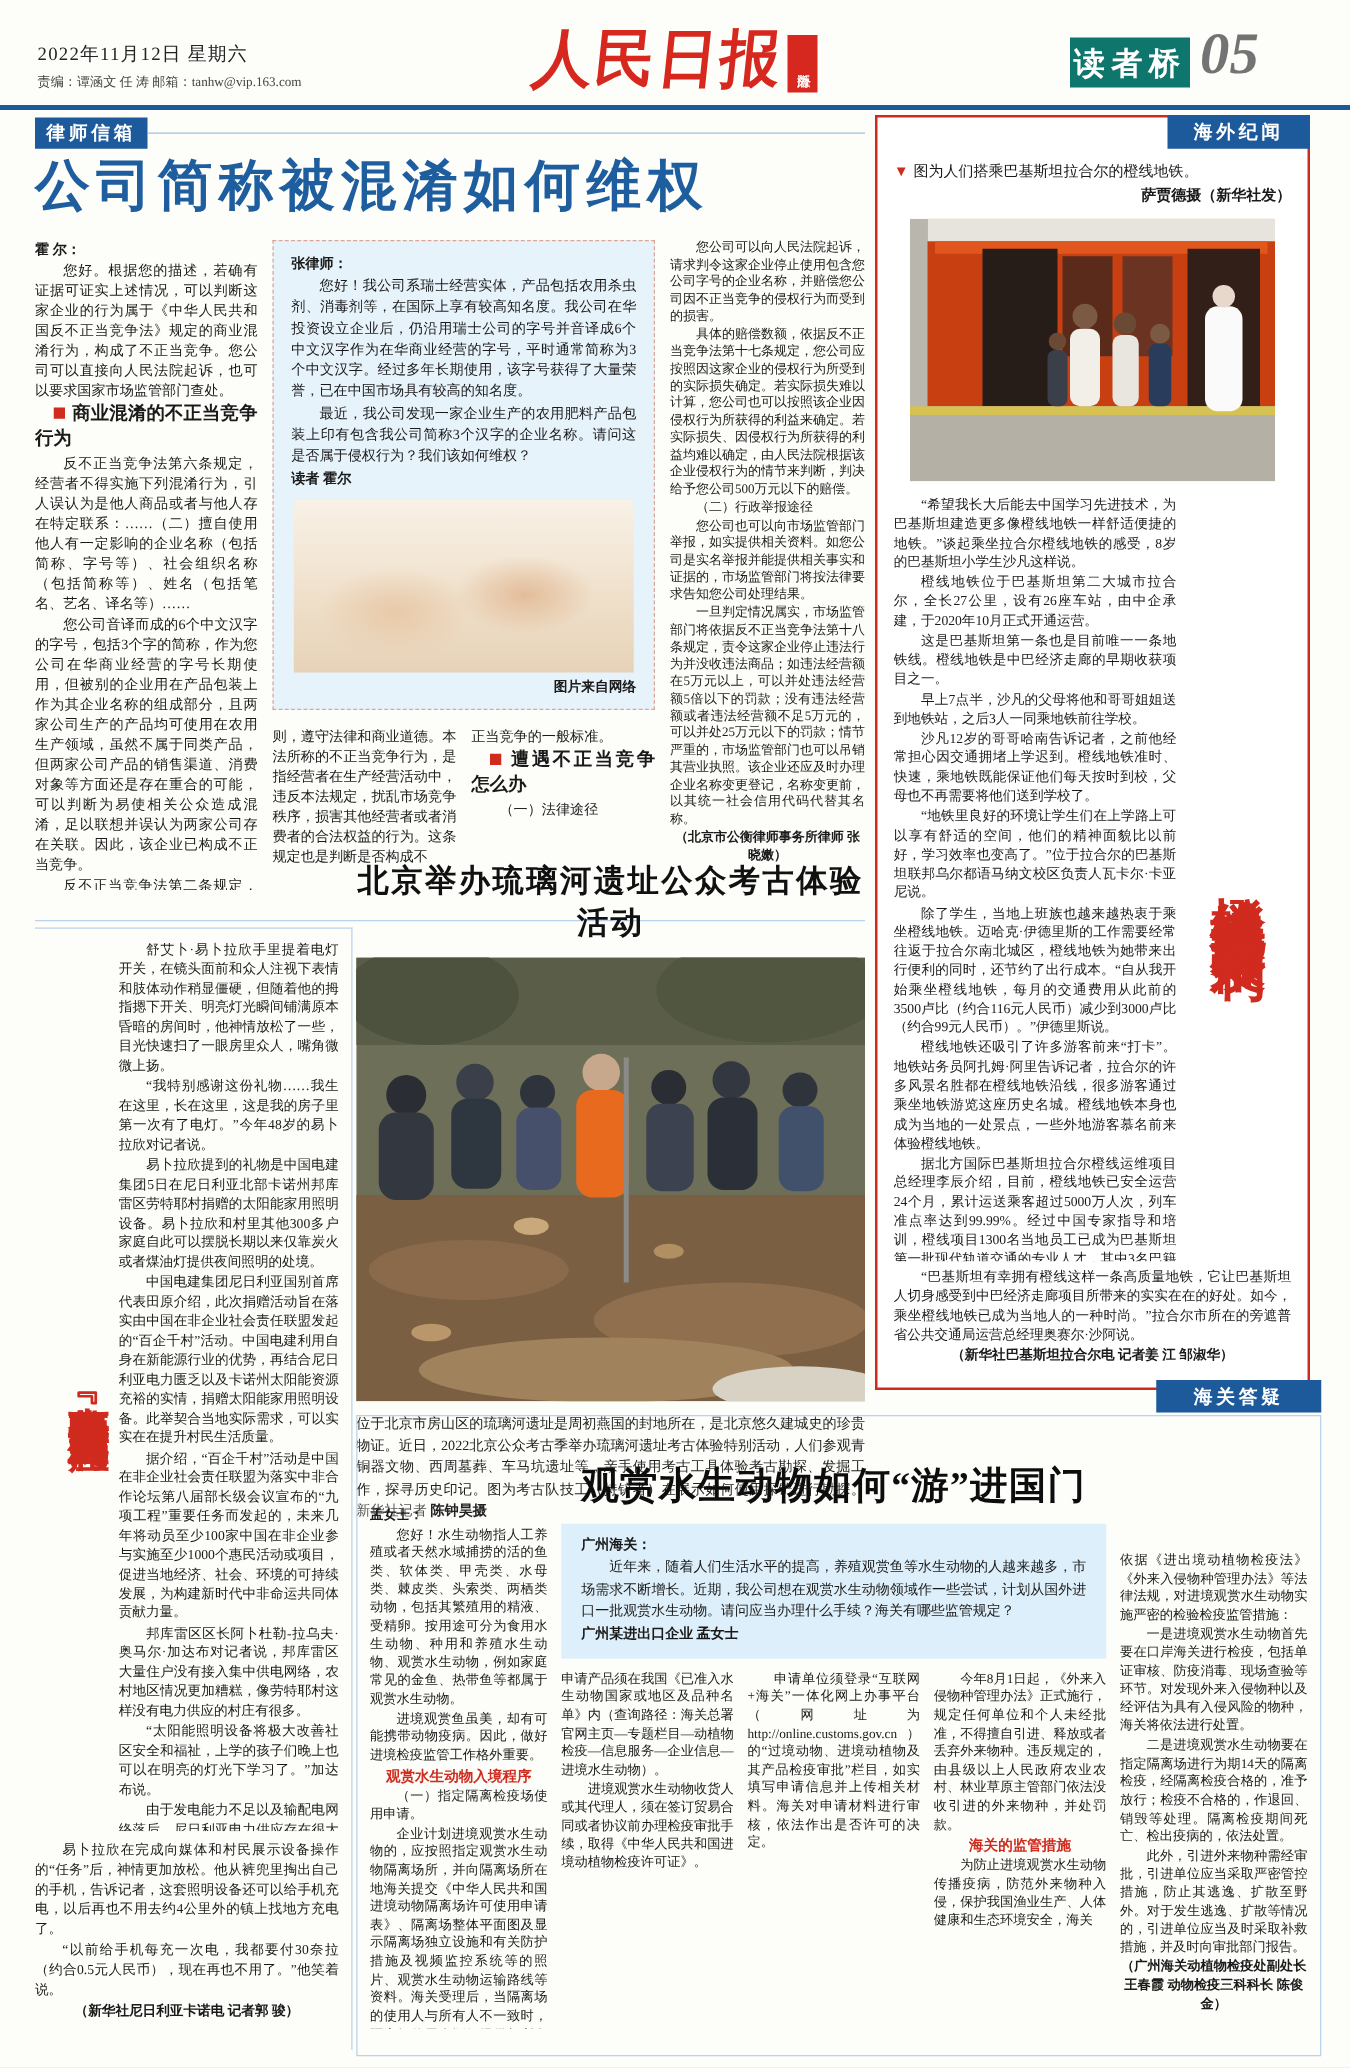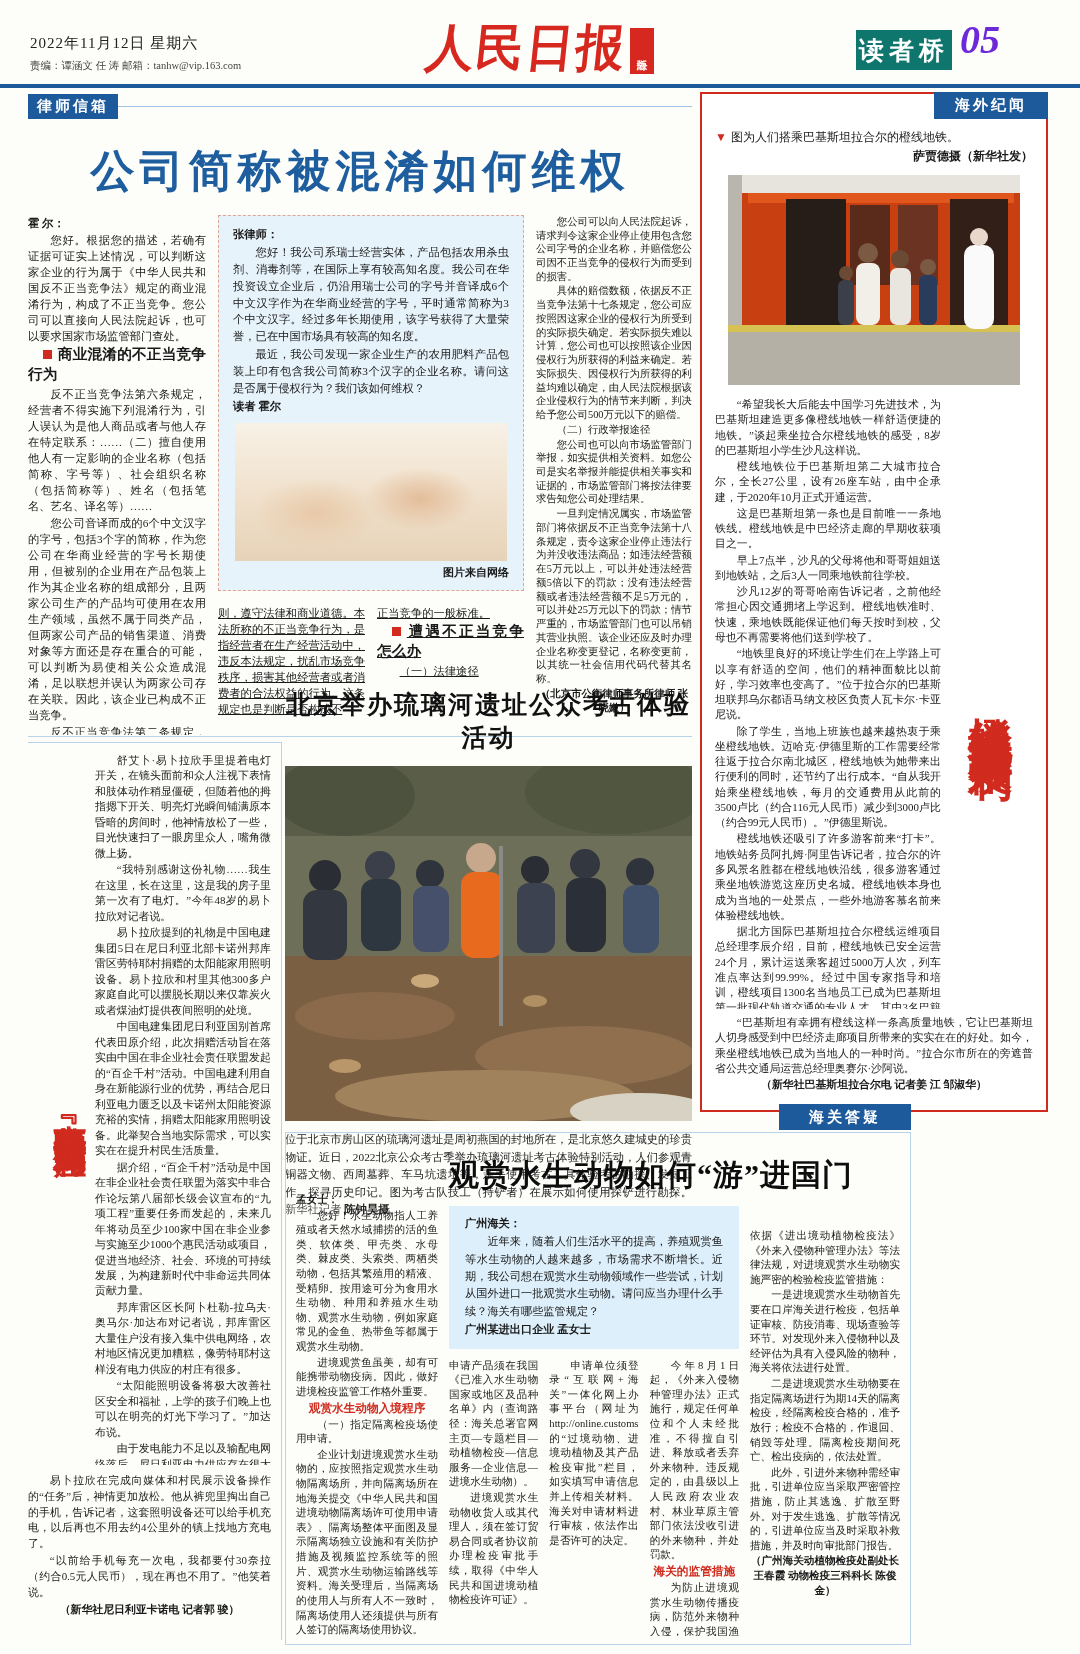--- a/index.html
+++ b/index.html
@@ -9,21 +9,21 @@
   .date-block{position:absolute;left:30px;top:34px;}
   .date-line{font-size:15px;color:#222;letter-spacing:1px;}
   .editor-line{font-size:10.5px;color:#444;margin-top:6px;}
   .masthead{position:absolute;left:50%;top:24px;transform:translateX(-50%);display:flex;align-items:flex-start;gap:4px;}
   .masthead-name{font-size:48px;font-weight:900;color:#d6281e;letter-spacing:2px;
                  transform:skewX(-6deg) scaleY(1.05);line-height:1;}
   .edition-box{width:24px;height:46px;background:#d6281e;color:#fff;font-size:11px;line-height:1.1;
                writing-mode:vertical-rl;text-orientation:upright;display:flex;align-items:center;justify-content:center;margin-top:4px;}
   .section-box{position:absolute;left:856px;top:30px;width:96px;height:40px;background:#0f766e;color:#fff;
                display:flex;align-items:center;justify-content:center;font-size:25px;font-weight:bold;letter-spacing:5px;}
-  .page-num{position:absolute;left:960px;top:16px;font-size:40px;font-weight:bold;font-style:italic;color:#6d28d9;
+  .page-num{position:absolute;left:960px;top:16px;font-size:47px;font-weight:bold;font-style:italic;color:#737373;
             font-family:"Liberation Serif",serif;}
   .top-rule{position:absolute;left:0;top:84px;width:1080px;height:4px;background:#1d5a9c;}
   
   .flow{text-align:justify;}
   .flow div{margin:0 0 1px 0;}
   .t-sal{font-weight:bold;}
   .t-p{text-indent:2em;}
   .t-pc{text-indent:0;}
   .t-sub{text-indent:2em;margin:3px 0;color:#222;}
   .t-h{font-weight:bold;font-size:1.3em;line-height:1.35;margin:7px 0 5px;text-indent:1em;}
@@ -31,32 +31,32 @@
   .t-by{font-weight:bold;text-align:center;margin-top:5px;text-indent:0;}
   .t-sign{text-align:left;font-weight:bold;margin-top:3px;}
   .sq{display:inline-block;width:9px;height:9px;background:#d02b1e;margin-right:6px;}
   .label-box{background:#1d5a9c;color:#fff;font-weight:bold;font-size:15px;letter-spacing:3px;
              display:flex;align-items:center;justify-content:center;font-family:"Liberation Sans",sans-serif;}
   
   .art-lawyer{position:absolute;left:28px;top:94px;width:664px;height:638px;}
   .label-row{display:flex;align-items:center;}
   .label-row .label-box{width:90px;height:25px;flex:none;}
   .label-row .rule{flex:1;border-top:1px solid #9fc3e0;height:0;}
-  .lawyer-headline{margin-top:27px;text-align:center;font-size:44px;font-weight:bold;color:#1e5e9e;letter-spacing:5px;line-height:1.2;}
+  .lawyer-headline{margin-top:4px;font-size:44px;font-weight:bold;color:#1e5e9e;letter-spacing:5px;line-height:1.2;}
   .lawyer-cols{display:flex;gap:12px;margin-top:16px;height:520px;overflow:hidden;}
   .lawyer-c1{width:178px;flex:none;font-size:11.3px;line-height:1.42;overflow:hidden;}
   .lawyer-mid{width:306px;flex:none;display:flex;flex-direction:column;}
   .letterbox{background:#e7f3fb;border:1px dashed #e0a492;padding:10px 14px;}
   .letterbox .lt{font-size:11.3px;line-height:1.5;}
   .letter-photo{margin:8px auto 2px;width:272px;height:138px;background:
      radial-gradient(90px 50px at 30% 65%,#e8c9a8 0%,rgba(232,201,168,0) 70%),
      radial-gradient(80px 45px at 68% 55%,#e3bd9a 0%,rgba(227,189,154,0) 70%),
      linear-gradient(180deg,#f8f1e6 0%,#efdfc9 60%,#e6d2b8 100%);}
   .photo-credit-sm{text-align:right;font-weight:bold;font-size:11px;margin-top:4px;}
-  .lawyer-midcols{display:flex;gap:12px;margin-top:14px;flex:1;overflow:hidden;text-decoration:underline;}
+  .lawyer-midcols{display:flex;gap:12px;margin-top:14px;flex:1;overflow:hidden;}
   .lawyer-midcols .mc{flex:1;font-size:11.3px;line-height:1.42;overflow:hidden;}
   .lawyer-c3{width:156px;flex:none;font-size:10.4px;line-height:1.32;overflow:hidden;}
   .divider-lawyer{position:absolute;left:28px;top:736px;width:664px;height:1px;background:#b9d4ea;}
   
   .art-overseas{position:absolute;left:700px;top:92px;width:348px;height:1020px;border:2.5px solid #cf2a1e;background:#fff;box-sizing:border-box;}
   .art-overseas .label-box{position:absolute;top:-2px;right:-2px;width:114px;height:27px;}
   .ov-inner{padding:34px 13px 8px;}
   .ov-caption{font-size:12px;line-height:1.5;}
   .ov-caption .tri{color:#d02b1e;margin-right:4px;}
   .ov-credit{text-align:right;font-weight:bold;font-size:12px;margin-top:2px;}
@@ -76,22 +76,22 @@
   .arch-credit-name{font-weight:bold;}
   
   .art-nigeria{position:absolute;left:28px;top:742px;width:254px;height:898px;border-right:1px solid #b9d4ea;
                border-top:1px solid #b9d4ea;padding:10px 10px 0 0;box-sizing:border-box;}
   .nig-main{display:flex;gap:9px;height:712px;overflow:hidden;}
   .nig-vtitle{width:58px;flex:none;writing-mode:vertical-rl;text-orientation:upright;font-size:33px;font-weight:900;
               color:#d02b1e;letter-spacing:1px;line-height:1.0;display:flex;justify-content:center;}
   .nig-text{flex:1;font-size:10.9px;line-height:1.42;overflow:hidden;}
   .nig-tail{margin-top:8px;font-size:10.9px;line-height:1.45;overflow:hidden;max-height:150px;}
   
-  .art-customs{position:absolute;left:285px;top:1132px;width:626px;height:513px;border:1px solid #b9d4ea;
-               box-sizing:border-box;padding:8px 10px;}
+  .art-customs{position:absolute;left:285px;top:1132px;width:772px;height:513px;border:1px solid #b9d4ea;
+               box-sizing:border-box;padding:21px 10px;}
   .art-customs .label-box{position:absolute;top:-29px;right:-1px;width:132px;height:26px;}
   .cu-row{display:flex;gap:11px;height:100%;}
   .cu-c1{width:142px;flex:none;padding-top:52px;font-size:10.6px;line-height:1.38;overflow:hidden;box-sizing:border-box;}
   .cu-main{flex:1;display:flex;flex-direction:column;min-width:0;}
   .cu-title{margin:14px 0 10px;text-align:center;font-size:30px;font-weight:900;letter-spacing:1px;white-space:nowrap;color:#0d0d0d;}
   .cu-letter{background:#ddeffa;padding:9px 16px;font-size:11.2px;line-height:1.55;}
   .cu-3cols{display:flex;gap:11px;margin-top:10px;flex:1;overflow:hidden;}
   .cu-3cols .cc{flex:1;font-size:10.6px;line-height:1.38;overflow:hidden;}
   .cu-c5{width:150px;flex:none;padding-top:88px;font-size:10.6px;line-height:1.38;overflow:hidden;box-sizing:border-box;}
 </style>

